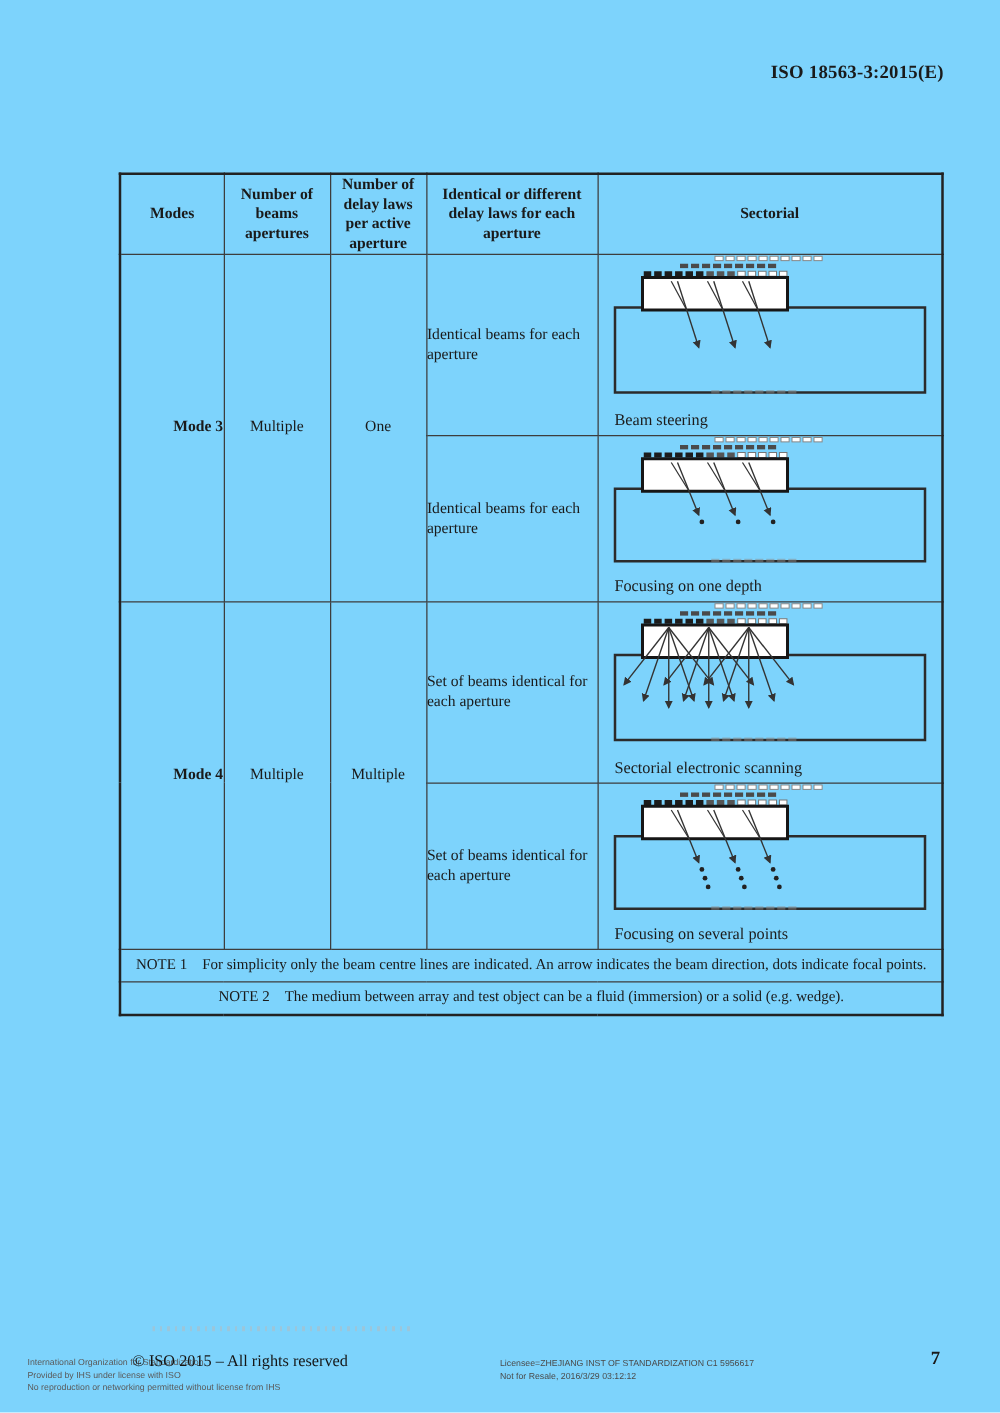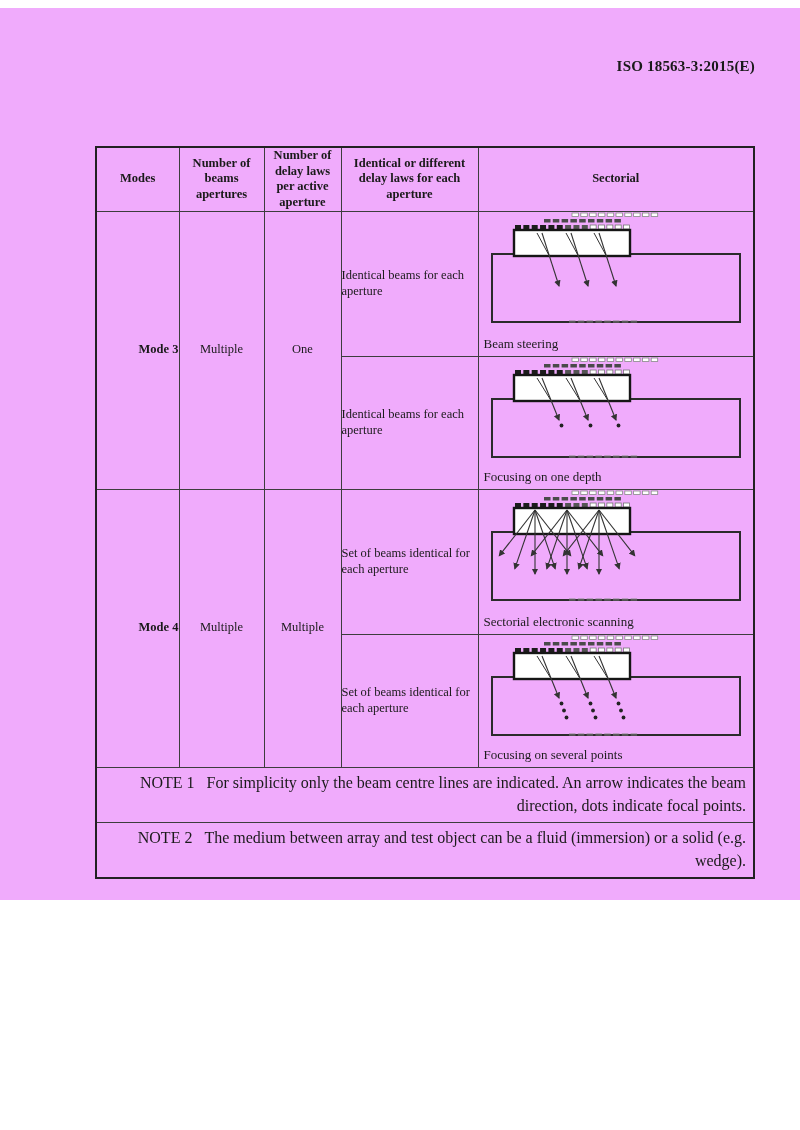--- a/index.html
+++ b/index.html
@@ -1,18 +1,18 @@
 <!DOCTYPE html>
 <html><head>
 <meta charset="utf-8">
 <style>
   html,body{margin:0;padding:0;background:#fff;}
   .page{
-    position:relative; width:800px; height:892px; background:#f0abfc;
-    font-family:"Liberation Serif", serif; color:#1a1a1a; overflow:hidden;margin-top:8px;
+    position:relative; width:800px; height:1130px; background:#7dd3fc;
+    font-family:"Liberation Serif", serif; color:#1a1a1a; overflow:hidden;
   }
   
   .doc-ref{
     position:absolute; top:50px; right:45px;
     font-size:15px; font-weight:bold; letter-spacing:.2px;
   }
   
   .table-title{
     position:absolute; top:110px; left:95px; width:658px;
     text-align:center; font-size:14.5px;
@@ -32,26 +32,26 @@
   table.modes thead tr{height:59px;}
   th.hdr{font-weight:bold; text-align:center; vertical-align:middle; padding:2px 4px;}
   tr.r-tall{height:145px;}
   tr.r-short{height:133px;}
   td.mode-cell{font-weight:bold; text-align:right; vertical-align:middle; padding-left:6px;}
   td.center-cell{text-align:center; vertical-align:middle;}
   td.delay-cell{text-align:left; vertical-align:middle; padding:2px 6px; font-size:13px; line-height:1.3;}
   td.ex-cell{position:relative; vertical-align:top; overflow:hidden;}
   td.ex-cell svg{display:block;}
   .caption{
-    position:absolute; left:5px; bottom:3px;
+    position:absolute; left:13px; bottom:3px;
     font-size:13px; color:#1c1c1c; white-space:nowrap;
   }
   tr.note-row td{
-    padding:3px 7px 5px 7px; font-size:16px; line-height:1.45;
-    text-align:right; vertical-align:top;
+    padding:3px 7px 5px 7px; font-size:12px; line-height:1.45;
+    text-align:center; vertical-align:top;
   }
   .note-label{margin-right:12px;}
   
   .scan-artifact{
     position:absolute; left:122px; top:1061px; width:210px; height:4px;
     background:repeating-linear-gradient(90deg,#b9b9b9 0 2px,transparent 2px 6px);
     opacity:.5;
   }
   .copyright{
     position:absolute; left:106px; top:1081px; font-size:13px; color:#151515;

